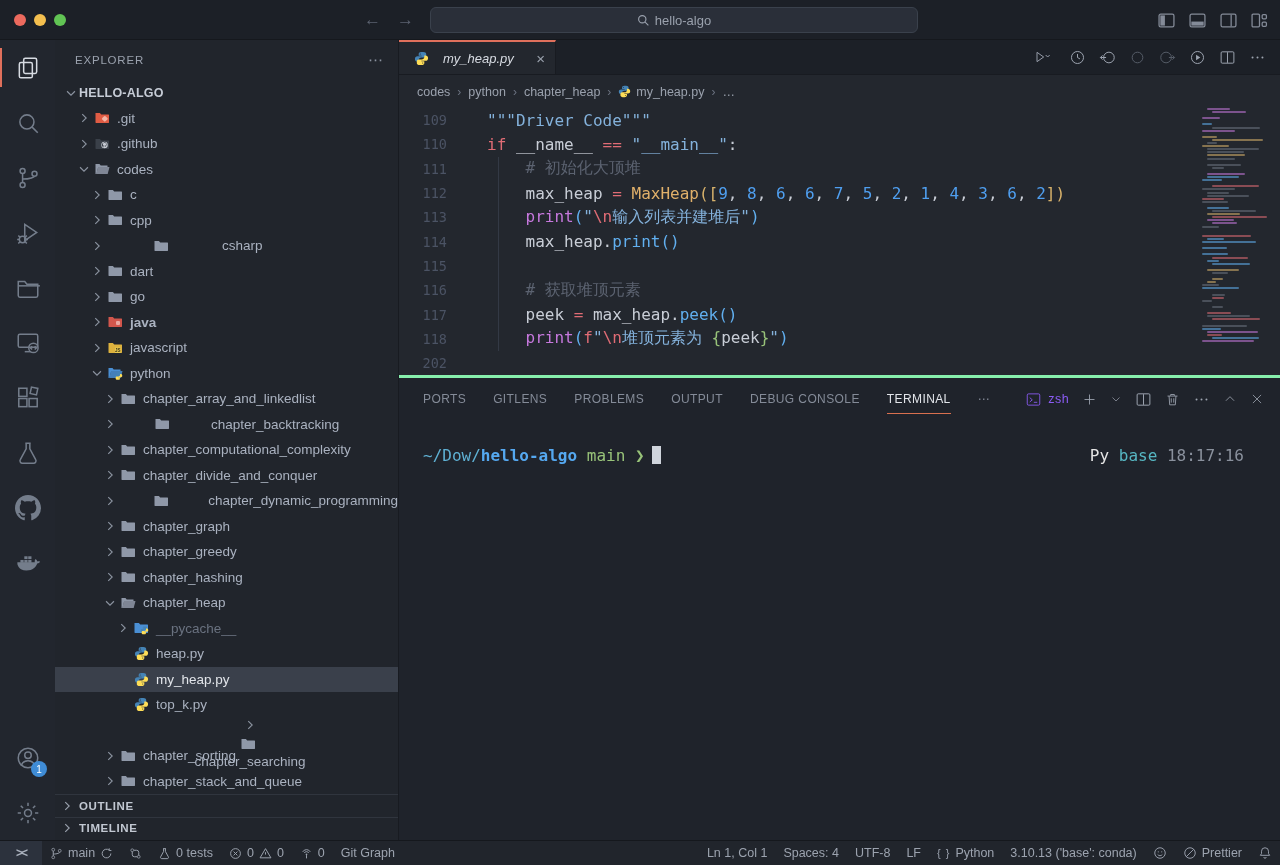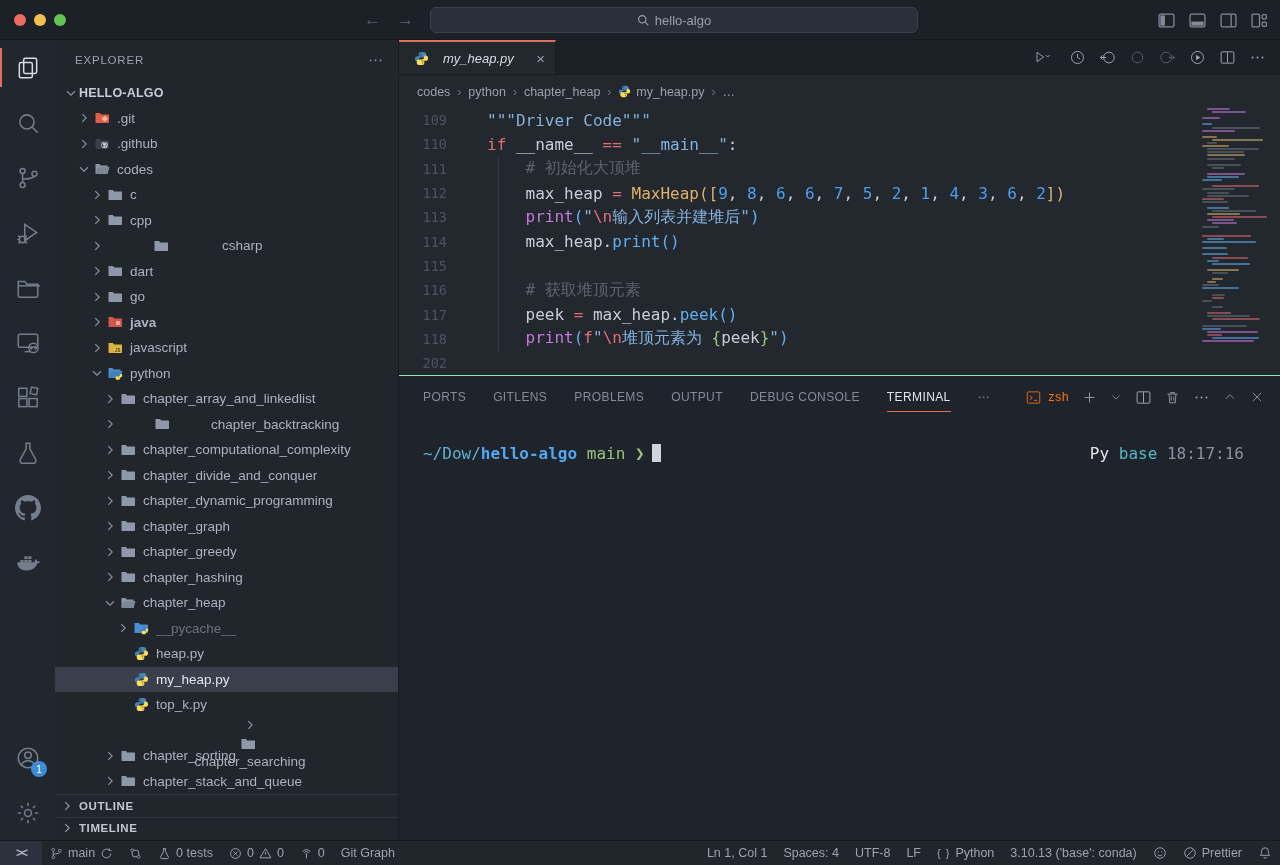--- a/index.html
+++ b/index.html
@@ -71,28 +71,28 @@
   .indent-guide { position:absolute; left:99px; width:1px; background:#333945; }
   
   .kw,.esc { color:#e06c75; } .str { color:#84b2dc; } .num { color:#4f9ff0; }
   .fn { color:#e0b06a; } .meth { color:#61afef; } .mag { color:#c678dd; }
   .cmt { color:#5b6270; } .txt { color:#c8cdd6; } .pg { color:#d8b26b; }
   .pb { color:#61afef; } .brc { color:#98c379; }
   #minimap { position:absolute; right:8px; top:0; width:70px; height:250px; cursor:pointer; }
   #minimap div { height:2px; margin-bottom:1.1px; border-radius:1px; }
 
   
-  #panel { left:399px; top:375px; width:881px; height:465px; background:#1f232b; border-top:1px solid #86efac; }
+  #panel { left:399px; top:375px; width:881px; height:465px; background:#1f232b; border-top:3px solid #86efac; }
   #panel-tabs { height:42px; display:flex; align-items:center; padding-left:24px; gap:27px;
     font-size:12px; letter-spacing:.4px; color:#848b98; }
   .ptab { height:42px; display:flex; align-items:center; cursor:pointer; position:relative; }
   .ptab.active { color:#e2e5ea; }
   .ptab.active::after { content:""; position:absolute; left:0; right:0; bottom:6px; height:1.5px; background:#d9704f; }
   .panel-actions { margin-left:auto; display:flex; align-items:center; gap:13px; padding-right:16px; color:#9da4b0; }
-  .panel-actions .shell { display:flex; align-items:center; gap:7px; font-size:12.5px; color:#f97316; }
+  .panel-actions .shell { display:flex; align-items:center; gap:7px; font-size:12.5px; color:#8b5cf6; }
   #terminal { position:relative; padding:26px 0 0 24px; font-family:"DejaVu Sans Mono", monospace; font-size:16px; }
   .t-cyan { color:#5fb1d4; } .t-blue-b { color:#55a8f0; font-weight:bold; } .t-green { color:#98c379; }
   .t-blue { color:#e5e5e5; } .t-teal { color:#56b6c2; } .t-gray { color:#8a919d; }
   .cursor-block { display:inline-block; width:9px; height:18px; background:#cfd4dc; vertical-align:-3px; margin-left:7px; }
   .term-right { position:absolute; right:36px; top:26px; }
 
   
   #statusbar { left:0; top:840px; width:1280px; height:25px; background:#21252c; border-top:1px solid #15181d;
     display:flex; align-items:center; color:#9ca3af; font-size:12.5px; }
   .sb-group { display:flex; align-items:center; height:100%; }
@@ -446,21 +446,21 @@
               <path d="M6 3.5l4.5 4.5L6 12.5"></path>
             </svg>
           </span>
           <span class="tw-icon">
             <svg width="16" height="16" viewBox="0 0 16 16">
               <path fill="#8f98a8" d="M1.5 3h4.4l1.3 1.6h7.3c.3 0 .5.2.5.5v7.4c0 .3-.2.5-.5.5H2c-.3 0-.5-.2-.5-.5V3z"></path>
             </svg>
           </span>
           <span class="lbl">chapter_divide_and_conquer</span>
         </div>
-        <div class="tree-row" style="padding-left: 47px;">
+        <div class="tree-row" style="padding-left: 47px; justify-content: space-between;">
           <span class="tw-chev">
             <svg width="14" height="14" viewBox="0 0 16 16" fill="none" stroke="currentColor" stroke-width="1.3" style="transform:rotate(0deg)">
               <path d="M6 3.5l4.5 4.5L6 12.5"></path>
             </svg>
           </span>
           <span class="tw-icon">
             <svg width="16" height="16" viewBox="0 0 16 16">
               <path fill="#8f98a8" d="M1.5 3h4.4l1.3 1.6h7.3c.3 0 .5.2.5.5v7.4c0 .3-.2.5-.5.5H2c-.3 0-.5-.2-.5-.5V3z"></path>
             </svg>
           </span>

